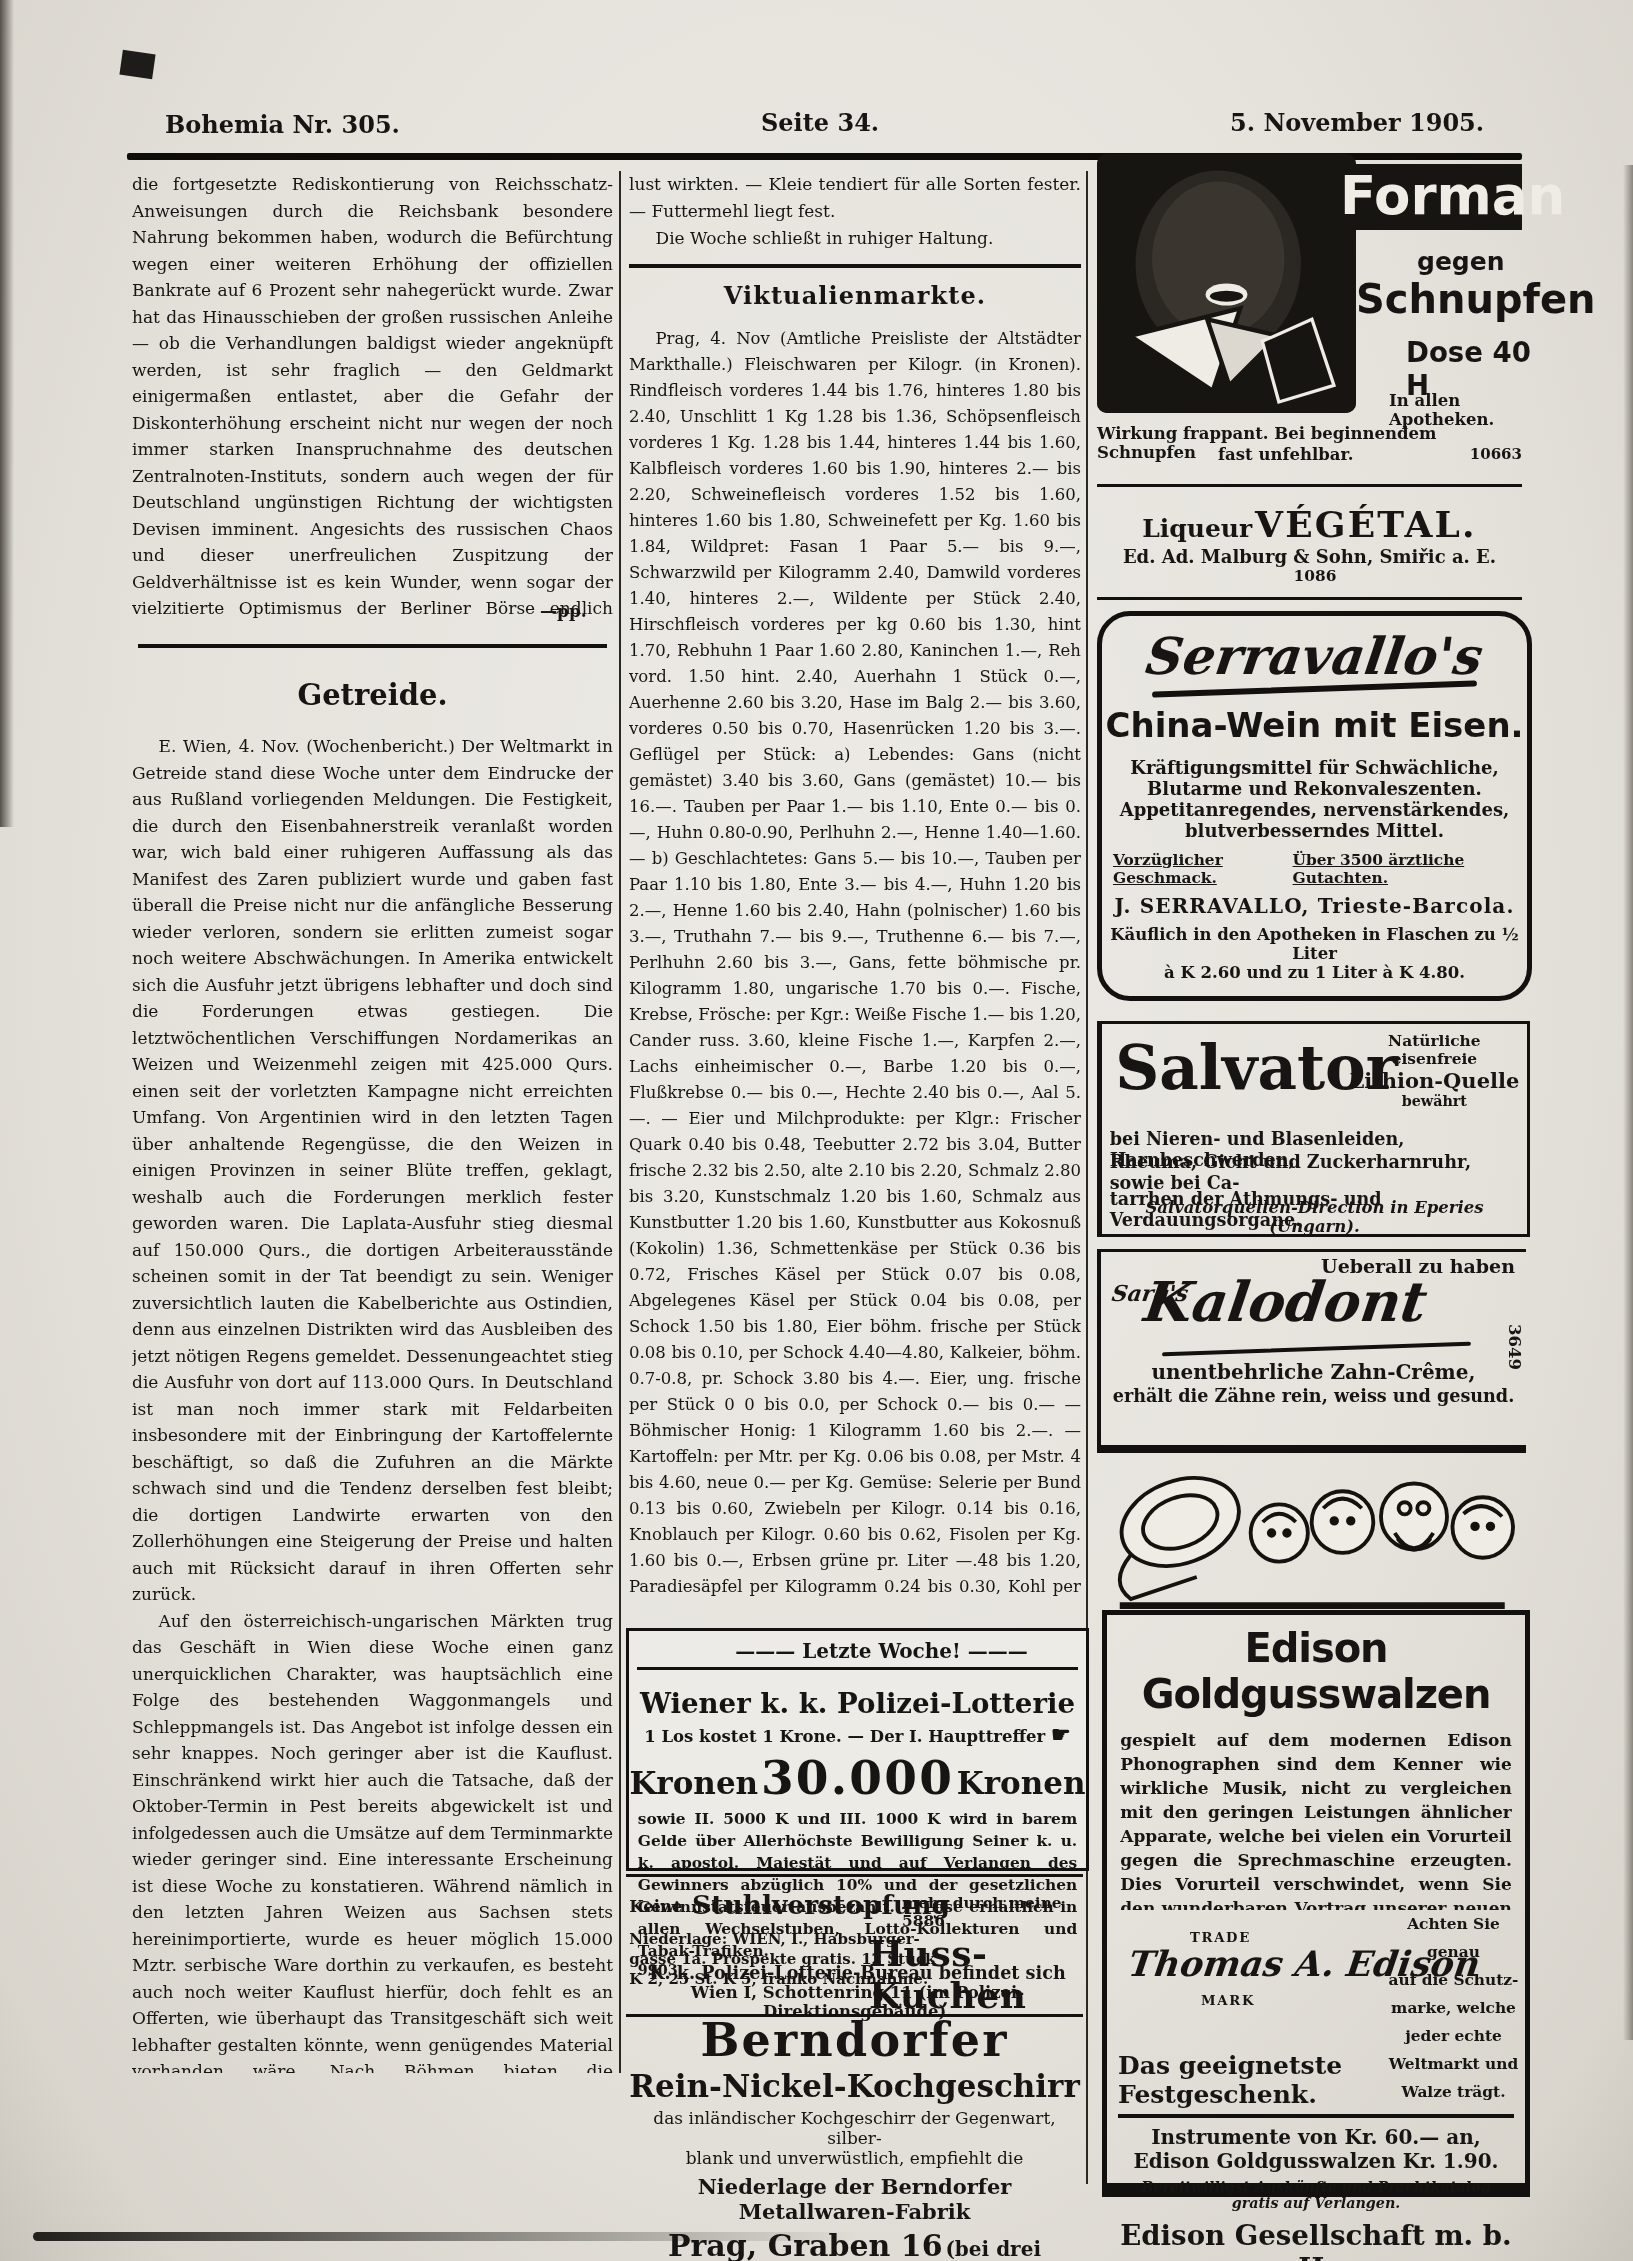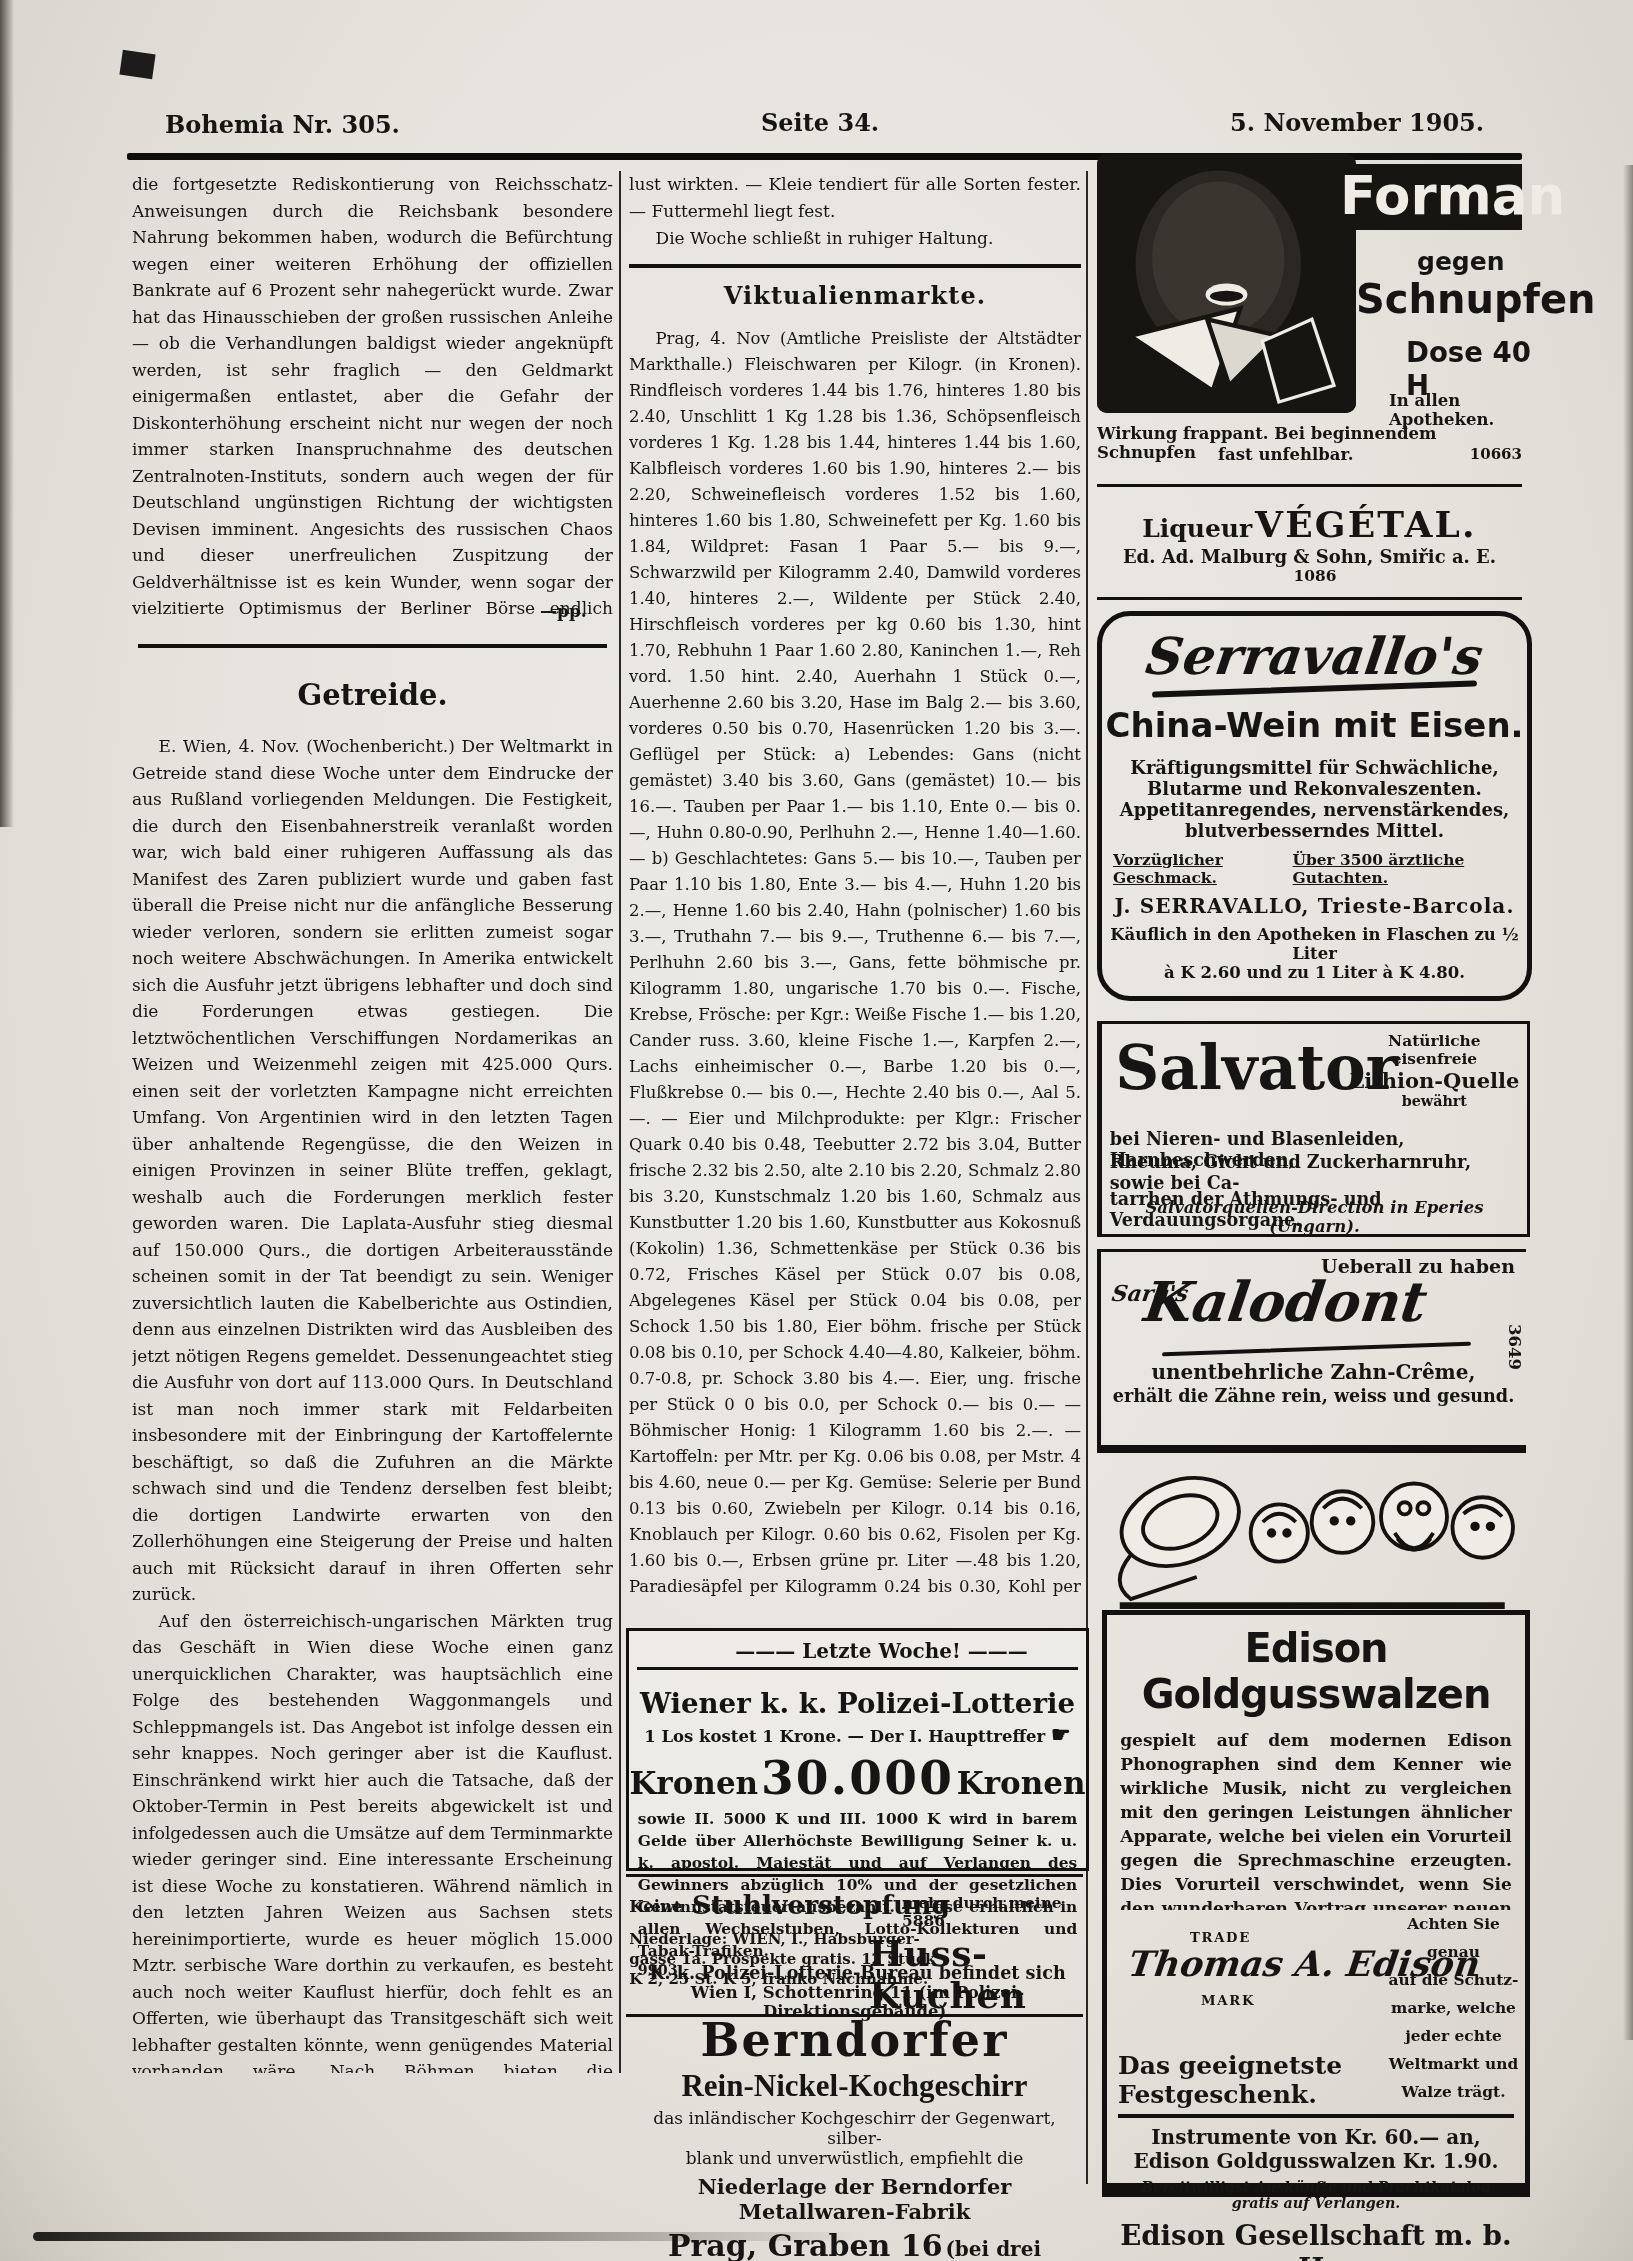--- a/index.html
+++ b/index.html
@@ -89,21 +89,21 @@
     <span class="hd" style="position:absolute;left:66px;top:12px;font-size:26.5px;">Stuhlverstopfung</span>
     <span class="hd" style="position:absolute;left:276px;top:16.5px;font-size:15.4px;">mehr durch meine 5886</span>
     <span class="hd" style="position:absolute;left:243px;top:55px;font-size:36px;letter-spacing:0.6px;">Huss-Kuchen</span>
     <span style="position:absolute;left:3.3px;top:53px;font-size:15px;font-weight:bold;">Niederlage: WIEN, I., Habsburger-</span>
     <span style="position:absolute;left:3.3px;top:73px;font-size:15px;font-weight:bold;">gasse 1a. Prospekte gratis. 12 Stück</span>
     <span style="position:absolute;left:3.3px;top:93px;font-size:15px;font-weight:bold;">K 2, 25 St. K 5, franko Nachnahme.</span>
   </div>
 
   <div class="abs" style="left:626px;top:2013px;width:457px;height:232px;">
     <div class="center hd" style="font-size:46px;letter-spacing:2.2px;">Berndorfer</div>
-    <div class="center hd" style="font-size:31px;margin-top:1.1px;font-family:Liberation Serif, serif;">Rein-Nickel-Kochgeschirr</div>
+    <div class="center hd" style="font-size:31px;margin-top:1.1px;">Rein-Nickel-Kochgeschirr</div>
     <div class="center" style="font-size:17px;margin-top:4.4px;">das inländischer Kochgeschirr der Gegenwart, silber-</div>
     <div class="center" style="font-size:17px;">blank und unverwüstlich, empfiehlt die</div>
     <div class="center hd" style="font-size:21px;margin-top:5.5px;">Niederlage der Berndorfer Metallwaren-Fabrik</div>
     <div class="center" style="margin-top:4.4px;">
       <span class="hd" style="font-size:30px;">Prag, Graben 16</span>
       <span class="hd" style="font-size:20px;">(bei drei Stufen).</span>
     </div>
 
   </div>
 

